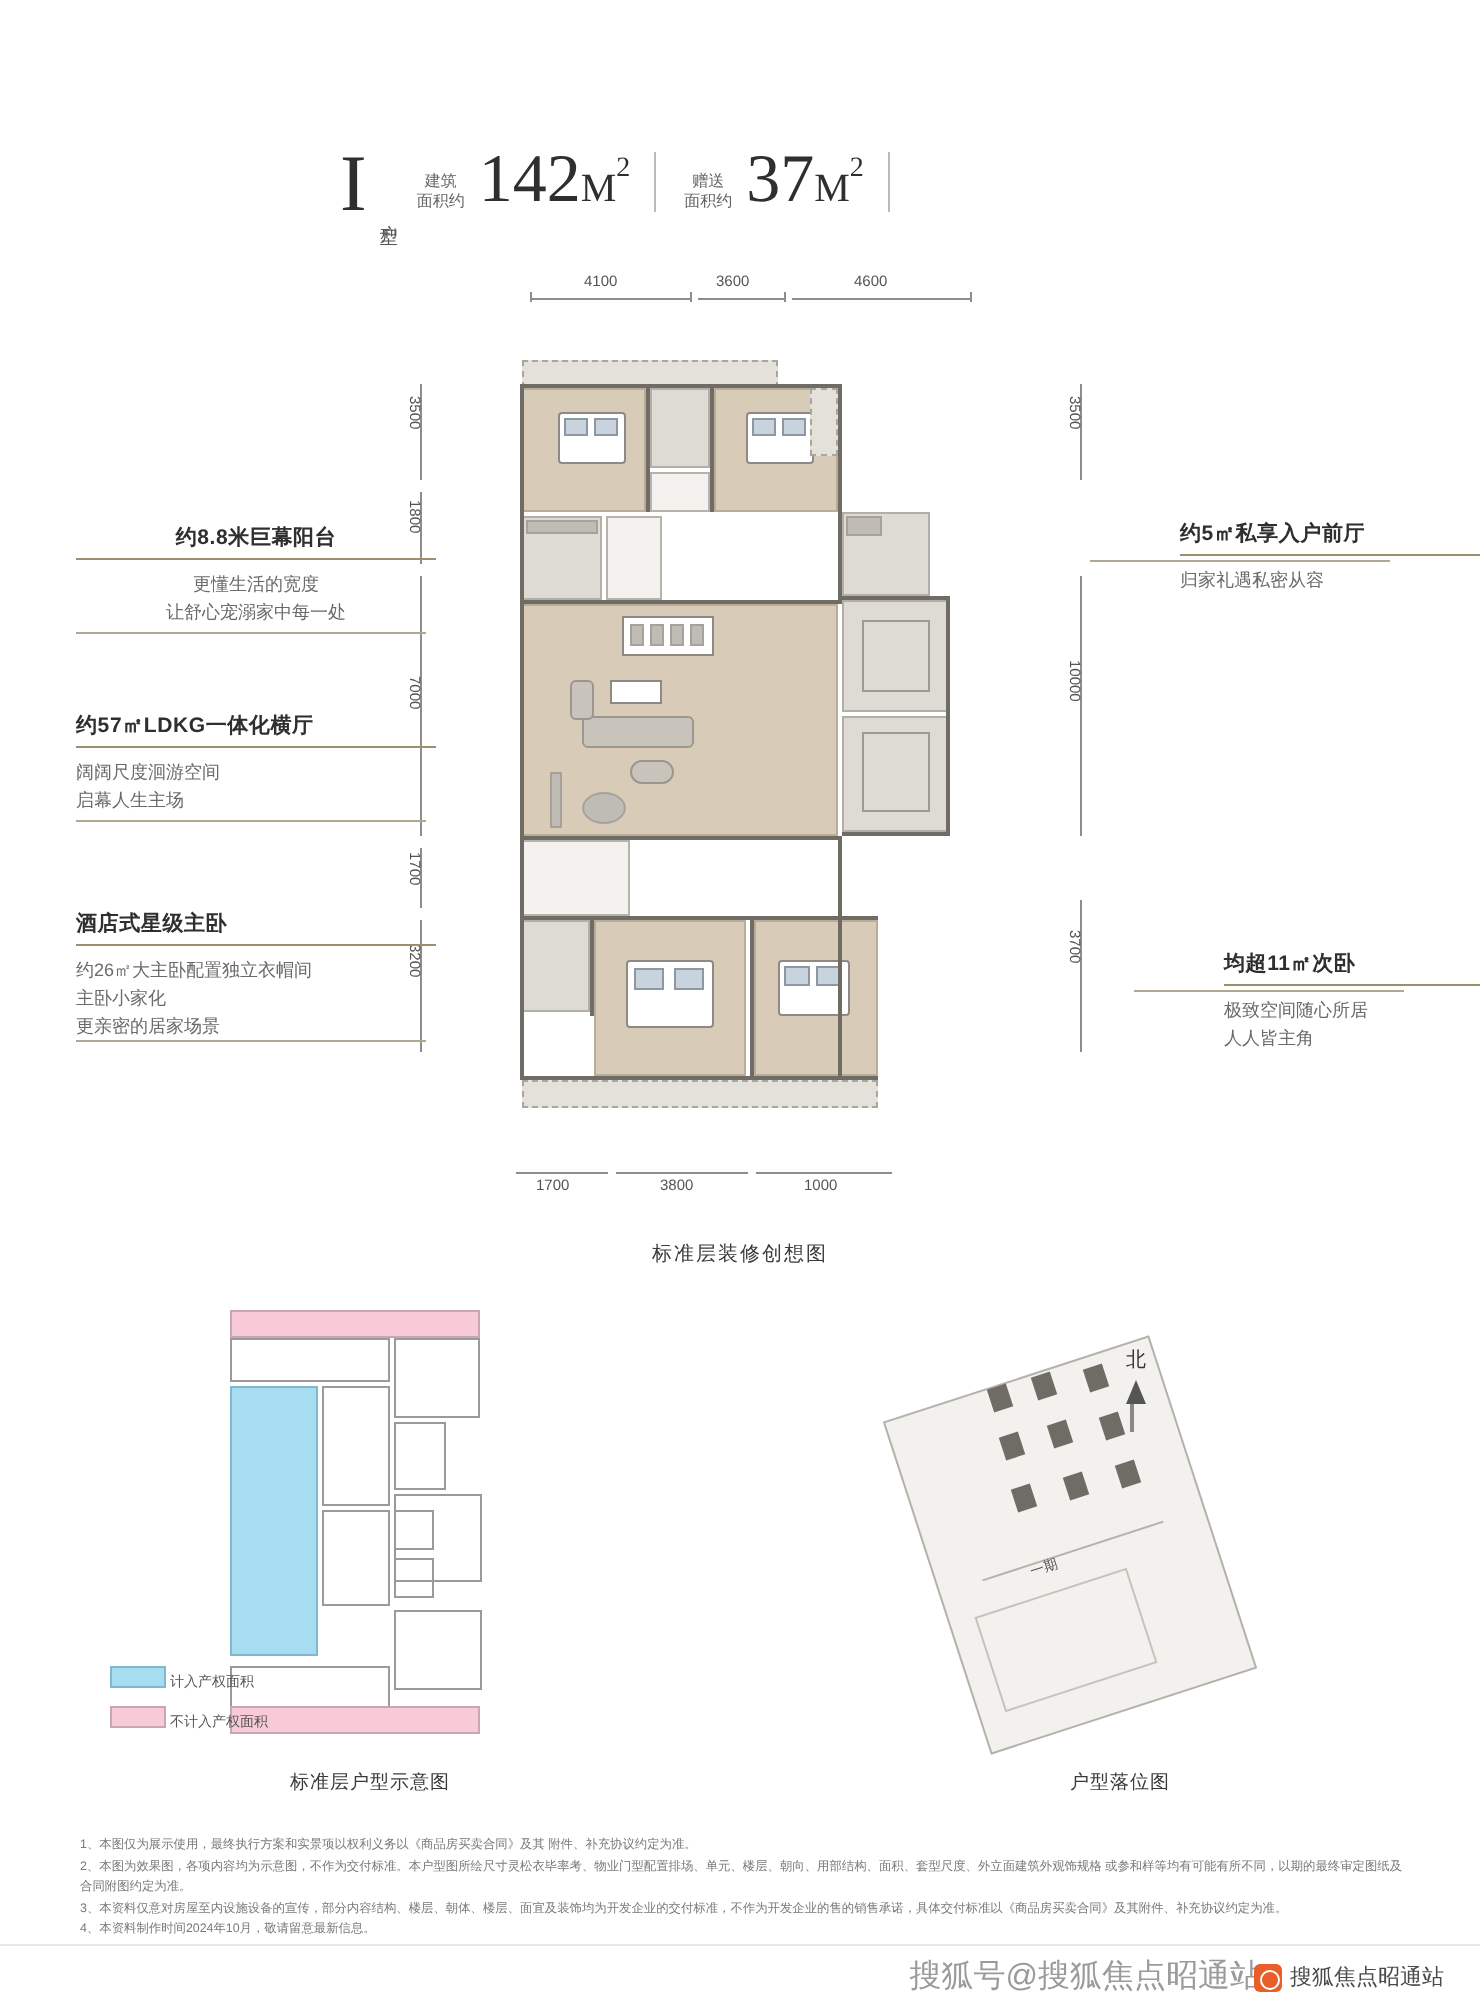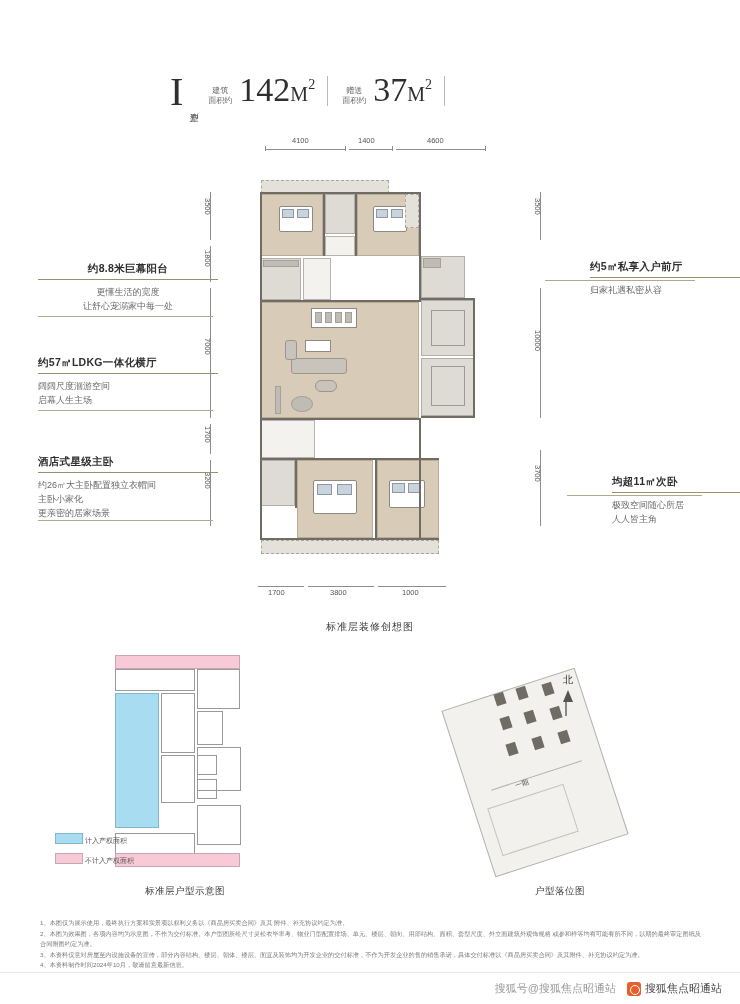--- a/index.html
+++ b/index.html
@@ -74,21 +74,21 @@
   
   .notes { position:absolute; left:40px; top:918px; width:665px; }
   .notes .n { font-size:6.2px; color:#7a7a7a; line-height:10.5px; }
 
   
   .footer {
     position:absolute; left:0; top:972px; width:740px; height:32px;
     background:#ffffff; border-top:1px solid #e8e8e8;
     display:flex; align-items:center; justify-content:center; gap:8px;
   }
-  .f-left { position:absolute; right:124px; font-size:11px; color:#9b9b9b; }
+  .f-left { position:absolute; right:109px; font-size:16px; color:#9b9b9b; }
   .f-right { position:absolute; right:18px; display:flex; align-items:center; gap:4px; font-size:11px; color:#4a4a4a;}
   .f-logo { width:14px; height:14px; border-radius:3px; background:#e95f2b; display:inline-block; position:relative;}
   .f-logo::after{content:""; position:absolute; left:3px; top:3px; width:8px; height:8px; border:1.6px solid #fff; border-radius:50%;}
 </style>
 </head>
 <body>
 
 <div class="page">
 
   <div class="header">
@@ -113,21 +113,21 @@
   <div class="plan-wrap">
 
     <div class="dim-h" style="left:265px; top:29px; width:80px;"></div>
     <div class="dim-h" style="left:349px; top:29px; width:43px;"></div>
     <div class="dim-h" style="left:396px; top:29px; width:89px;"></div>
     <div class="tick" style="left:265px; top:26px;"></div>
     <div class="tick" style="left:345px; top:26px;"></div>
     <div class="tick" style="left:392px; top:26px;"></div>
     <div class="tick" style="left:485px; top:26px;"></div>
     <div class="dim-t" style="left:292px; top:16px;">4100</div>
-    <div class="dim-t" style="left:358px; top:16px;">1400</div>
+    <div class="dim-t" style="left:358px; top:16px;">3600</div>
     <div class="dim-t" style="left:427px; top:16px;">4600</div>
 
     <div class="dim-v" style="left:210px; top:72px; height:48px;"></div>
     <div class="dim-v" style="left:210px; top:126px; height:36px;"></div>
     <div class="dim-v" style="left:210px; top:168px; height:130px;"></div>
     <div class="dim-v" style="left:210px; top:304px; height:30px;"></div>
     <div class="dim-v" style="left:210px; top:340px; height:66px;"></div>
     <div class="dim-tv" style="left:203px; top:78px;">3500</div>
     <div class="dim-tv" style="left:203px; top:130px;">1800</div>
     <div class="dim-tv" style="left:203px; top:218px;">7000</div>

